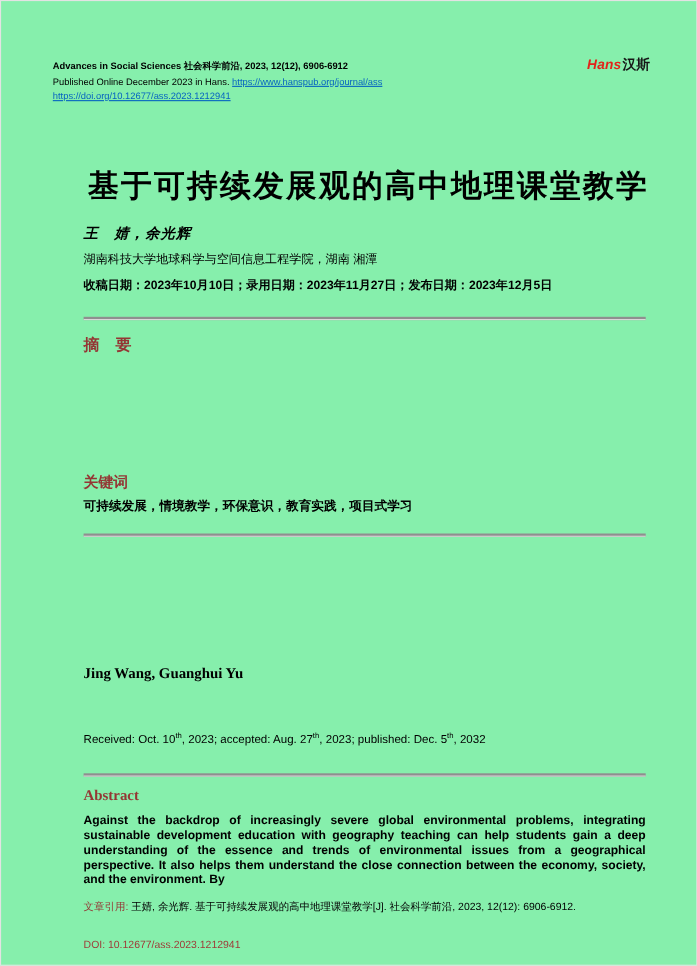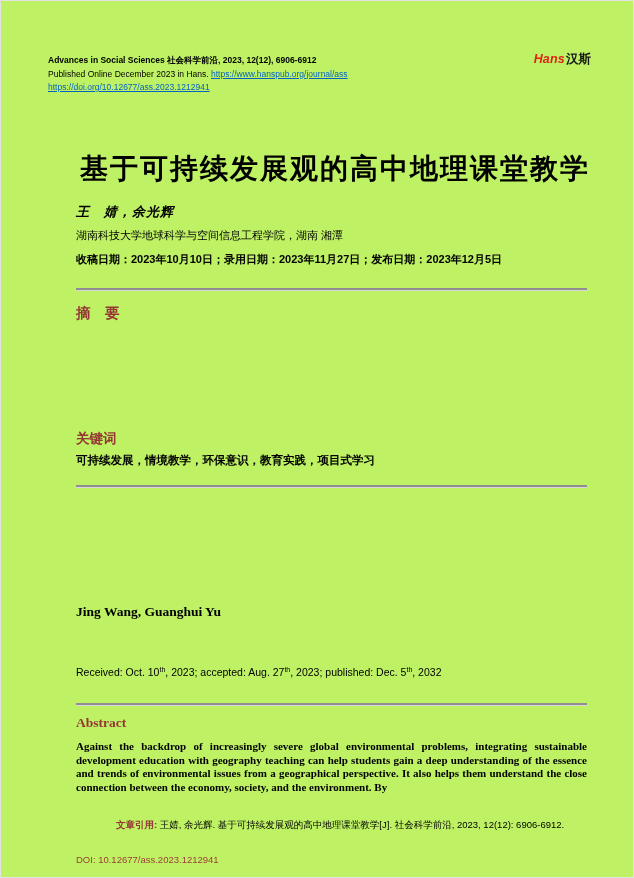--- a/index.html
+++ b/index.html
@@ -1,19 +1,19 @@
 <!DOCTYPE html>
 <html><head>
 <meta charset="utf-8">
 <style>
   html,body { margin:0; padding:0; background:#fff; }
   .page {
     position:relative;
     width:634px; height:878px;
-    background:#bef264;
+    background:#86efac;
     border:1px solid #e3e3e3;
     box-sizing:border-box;
     font-family:"Liberation Sans", sans-serif;
     color:#000;
     overflow:hidden;
   }
 
   
   .hdr {
     position:absolute; top:53px; left:47px;
@@ -84,28 +84,28 @@
   .en-received{ top:665px; font-size:10.5px; }
   .en-received sup { font-size:7px; line-height:0; }
 
   .en-abs-heading {
     top:714px;
     font-family:"Liberation Serif", serif;
     font-size:13.5px; font-weight:bold; color:#943634;
   }
   .en-abstract {
     top:739px;
-    font-family:Liberation Serif, serif;
+    font-family:Liberation Sans, sans-serif;
     font-size:11px; font-weight:bold; line-height:13.6px;
     text-align:justify;
   }
 
   
   .footer { top:816px; font-size:9.5px; line-height:15px; }
-  .cite-label { color:#943634; font-weight:bold;margin-left:40px; }
+  .cite-label { color:#943634; font-weight:normal; }
   .cite-text  { color:#000; }
   .doi-line   { color:#9E3B38;margin-top:20px; }
 </style>
 </head>
 <body>
 
 <div class="page">
 
   <div class="hdr">
     <div class="hdr-line1">Advances in Social Sciences 社会科学前沿, 2023, 12(12), 6906-6912</div>

